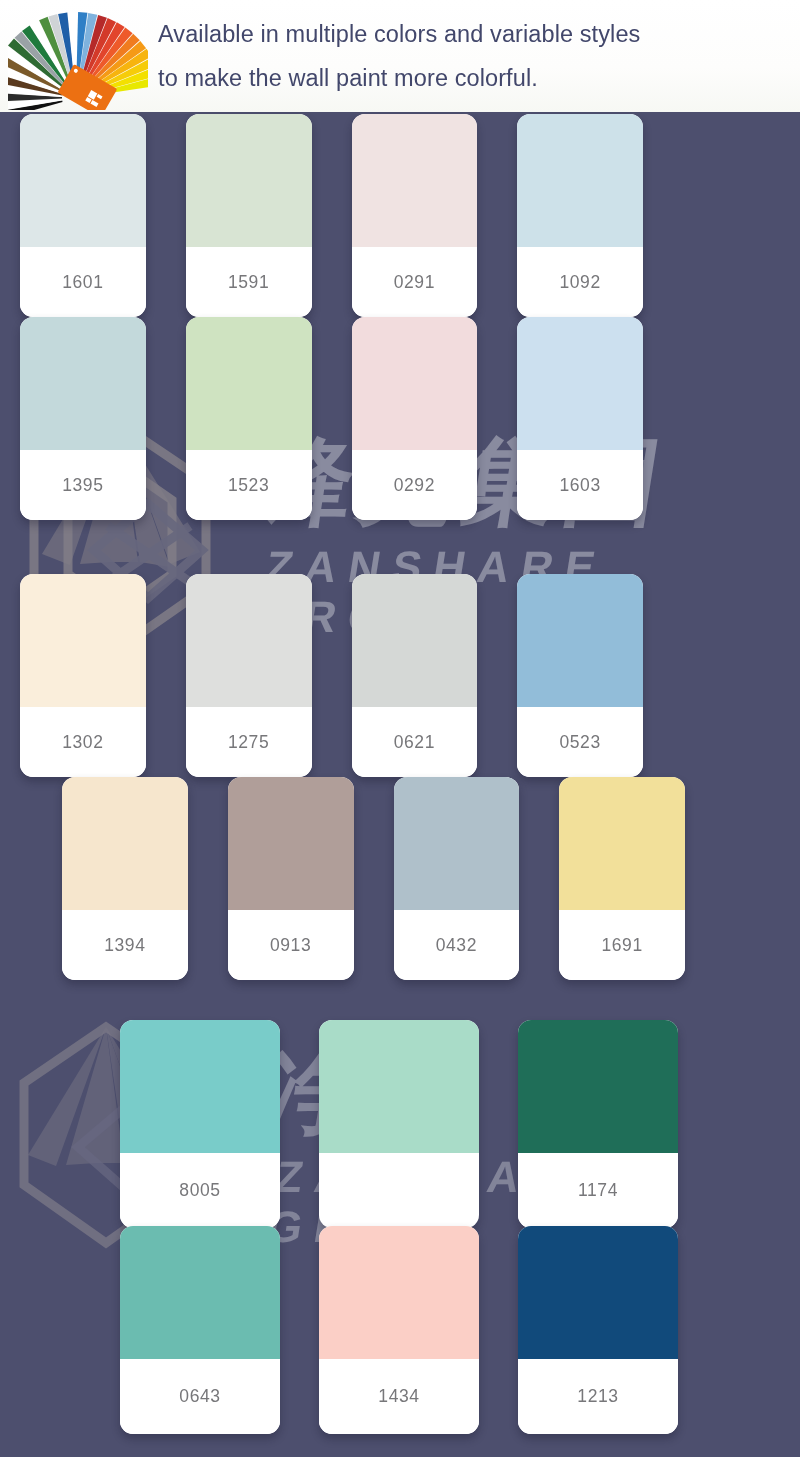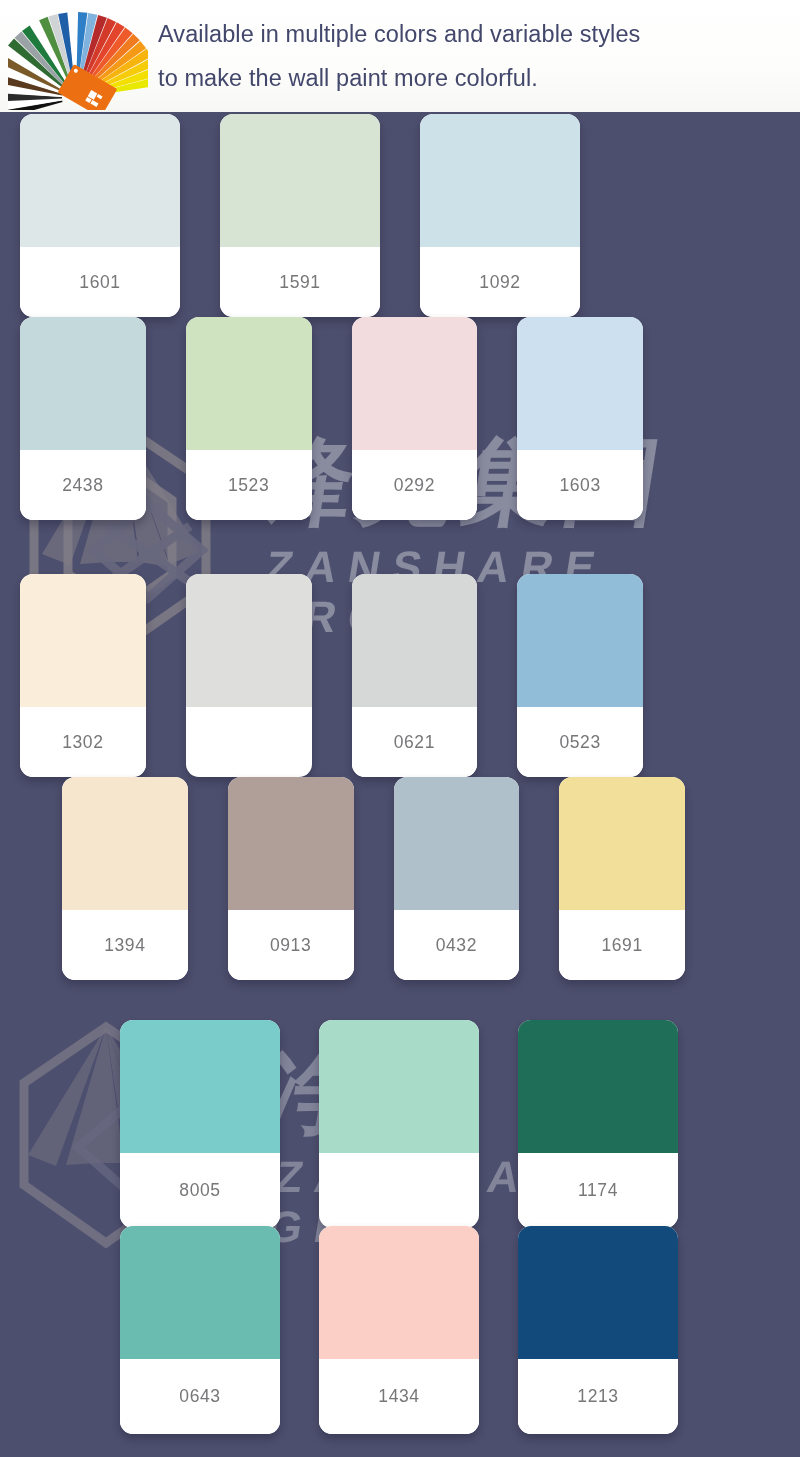--- a/index.html
+++ b/index.html
@@ -283,28 +283,32 @@
     <div class="row row-main" id="row1">
         <div class="swatch main-sw">
           <div class="chip" style="background: rgb(221, 231, 232);"></div>
           <div class="label">1601</div>
         </div>
         <div class="swatch main-sw">
           <div class="chip" style="background: rgb(216, 228, 211);"></div>
           <div class="label">1591</div>
         </div>
         <div class="swatch main-sw">
+          <div class="chip" style="background: rgb(240, 227, 226);"></div>
+          <div class="label">0291</div>
+        </div>
+        <div class="swatch main-sw">
           <div class="chip" style="background: rgb(205, 225, 233);"></div>
           <div class="label">1092</div>
         </div>
       </div>
     <div class="row row-main" id="row2">
         <div class="swatch main-sw">
           <div class="chip" style="background: rgb(195, 217, 219);"></div>
-          <div class="label">2438</div>
+          <div class="label">1395</div>
         </div>
         <div class="swatch main-sw">
           <div class="chip" style="background: rgb(207, 227, 193);"></div>
           <div class="label">1523</div>
         </div>
         <div class="swatch main-sw">
           <div class="chip" style="background: rgb(242, 220, 221);"></div>
           <div class="label">0292</div>
         </div>
         <div class="swatch main-sw">
@@ -312,20 +316,21 @@
           <div class="label">1603</div>
         </div>
       </div>
     <div class="row row-main" id="row3">
         <div class="swatch main-sw">
           <div class="chip" style="background: rgb(250, 238, 219);"></div>
           <div class="label">1302</div>
         </div>
         <div class="swatch main-sw">
           <div class="chip" style="background: rgb(222, 223, 221);"></div>
+          <div class="label">1275</div>
         </div>
         <div class="swatch main-sw">
           <div class="chip" style="background: rgb(213, 216, 214);"></div>
           <div class="label">0621</div>
         </div>
         <div class="swatch main-sw">
           <div class="chip" style="background: rgb(146, 189, 217);"></div>
           <div class="label">0523</div>
         </div>
       </div>

